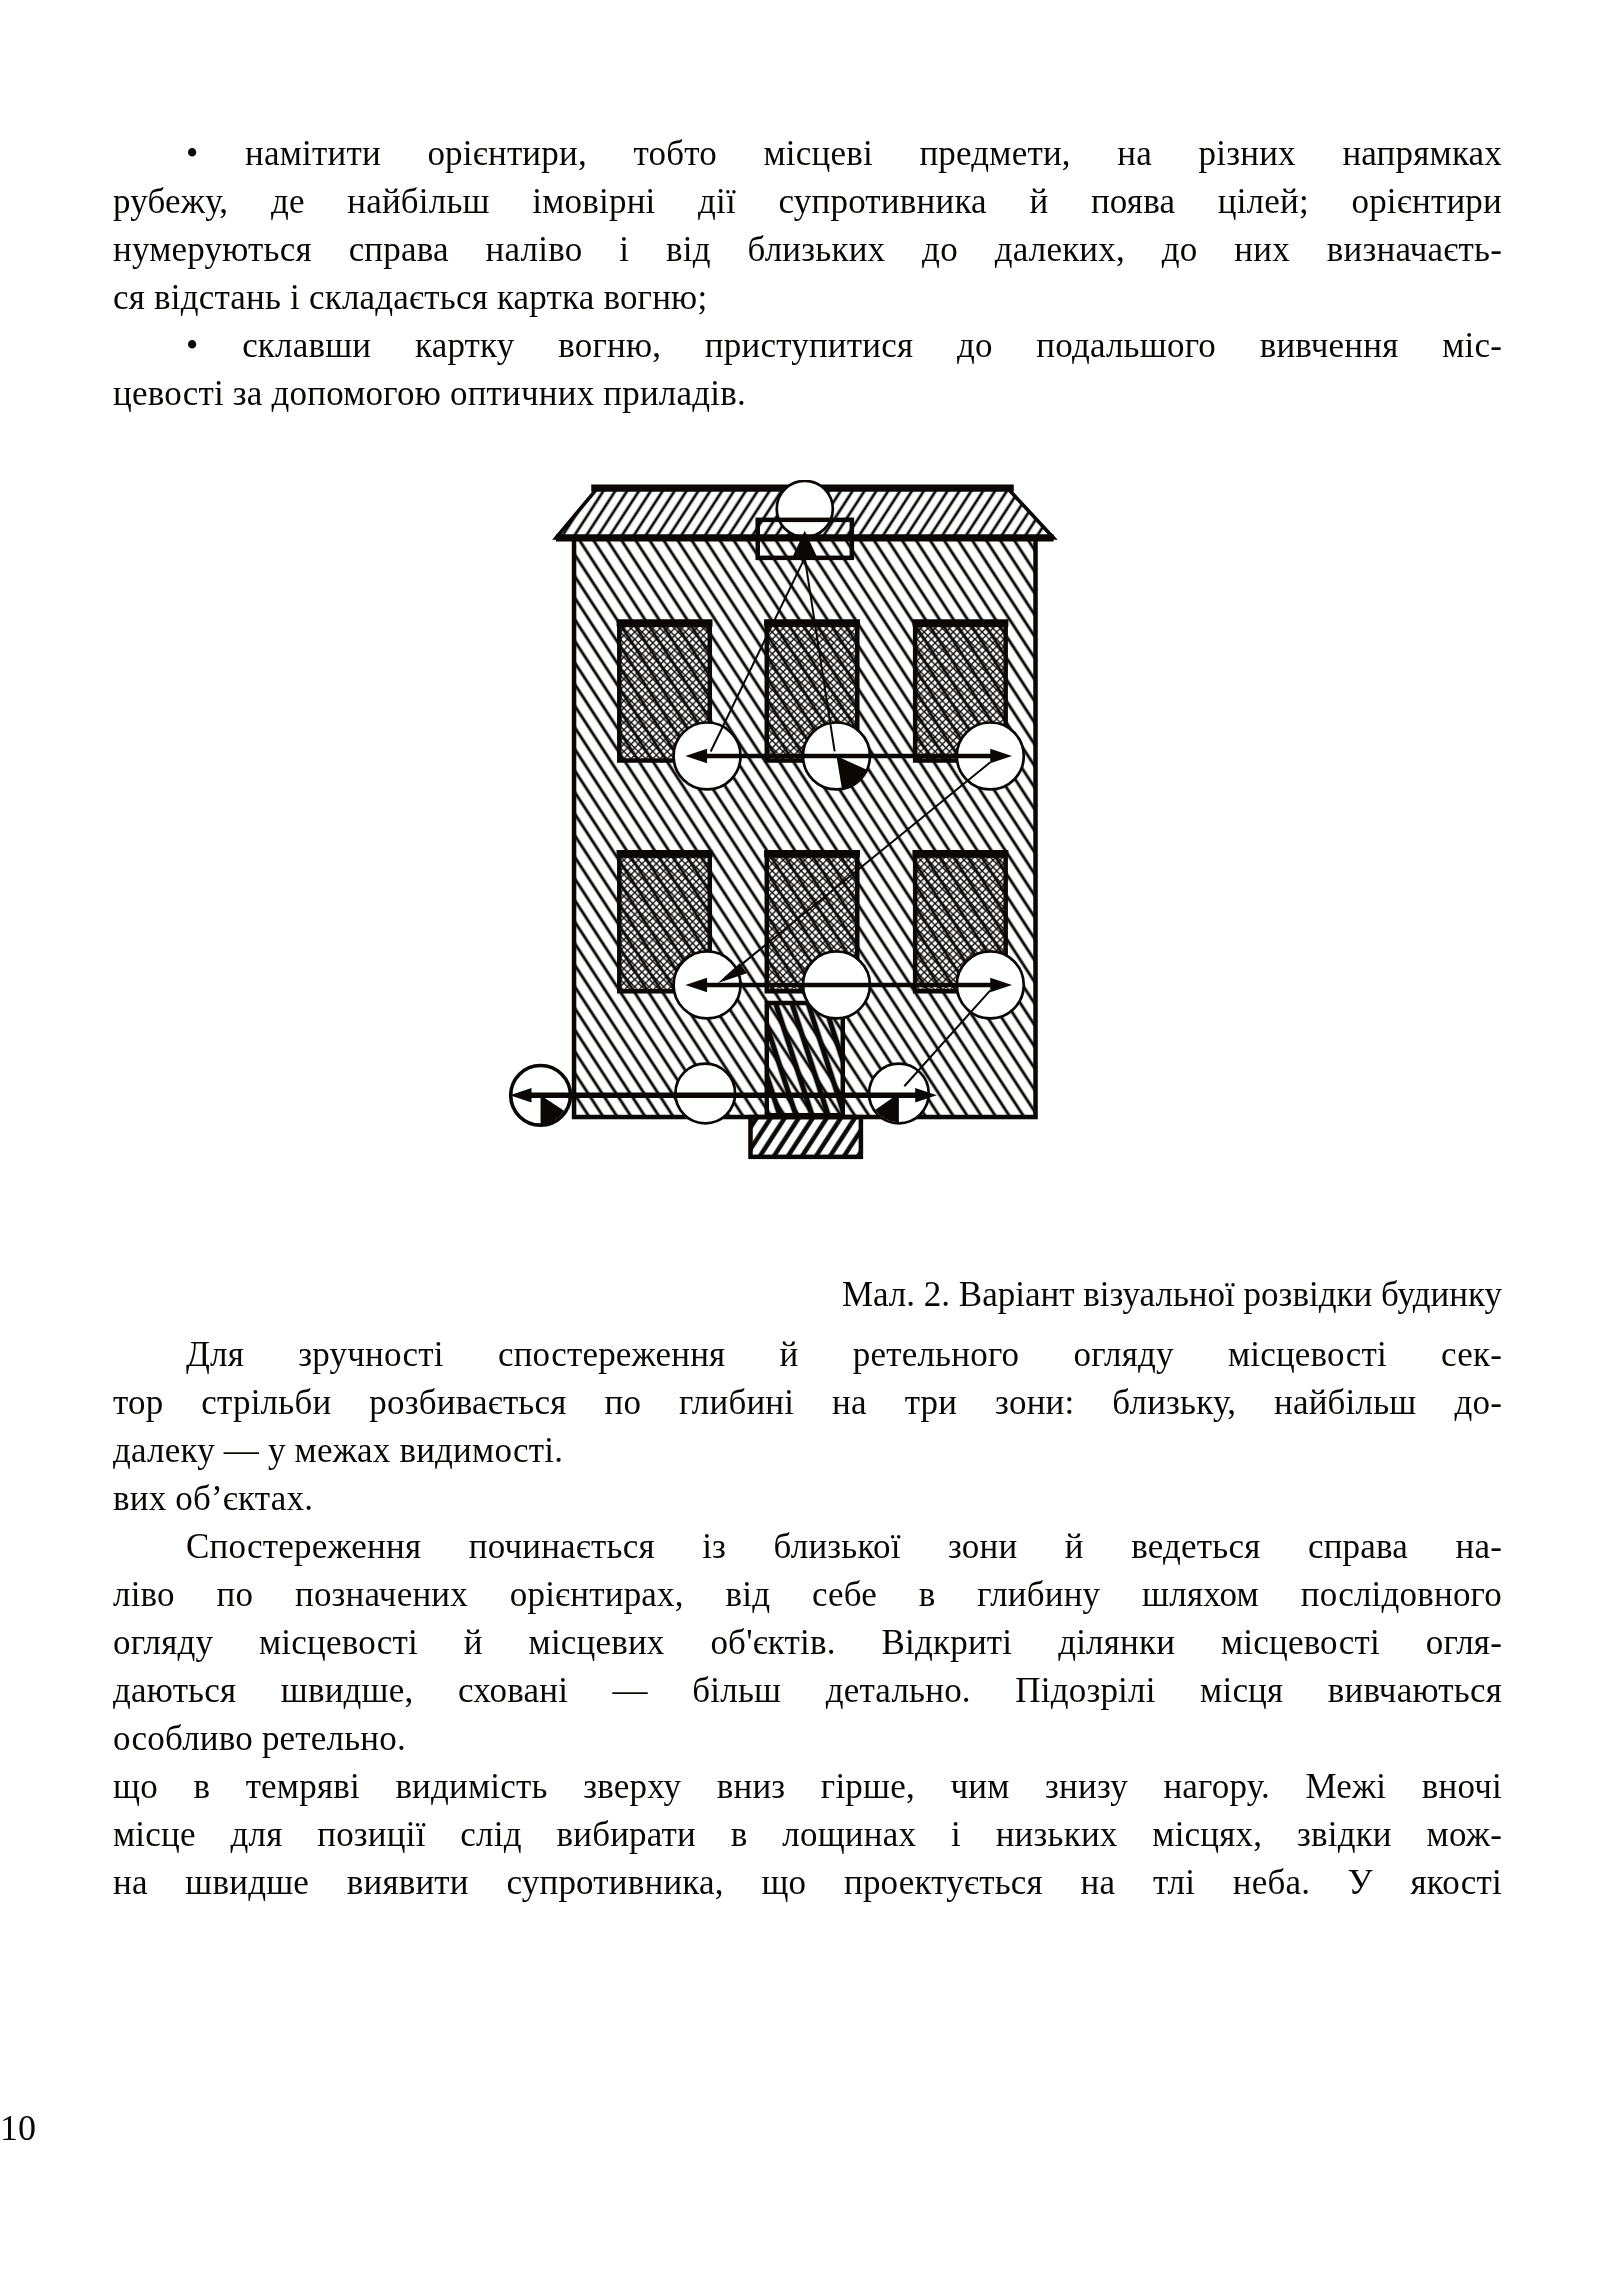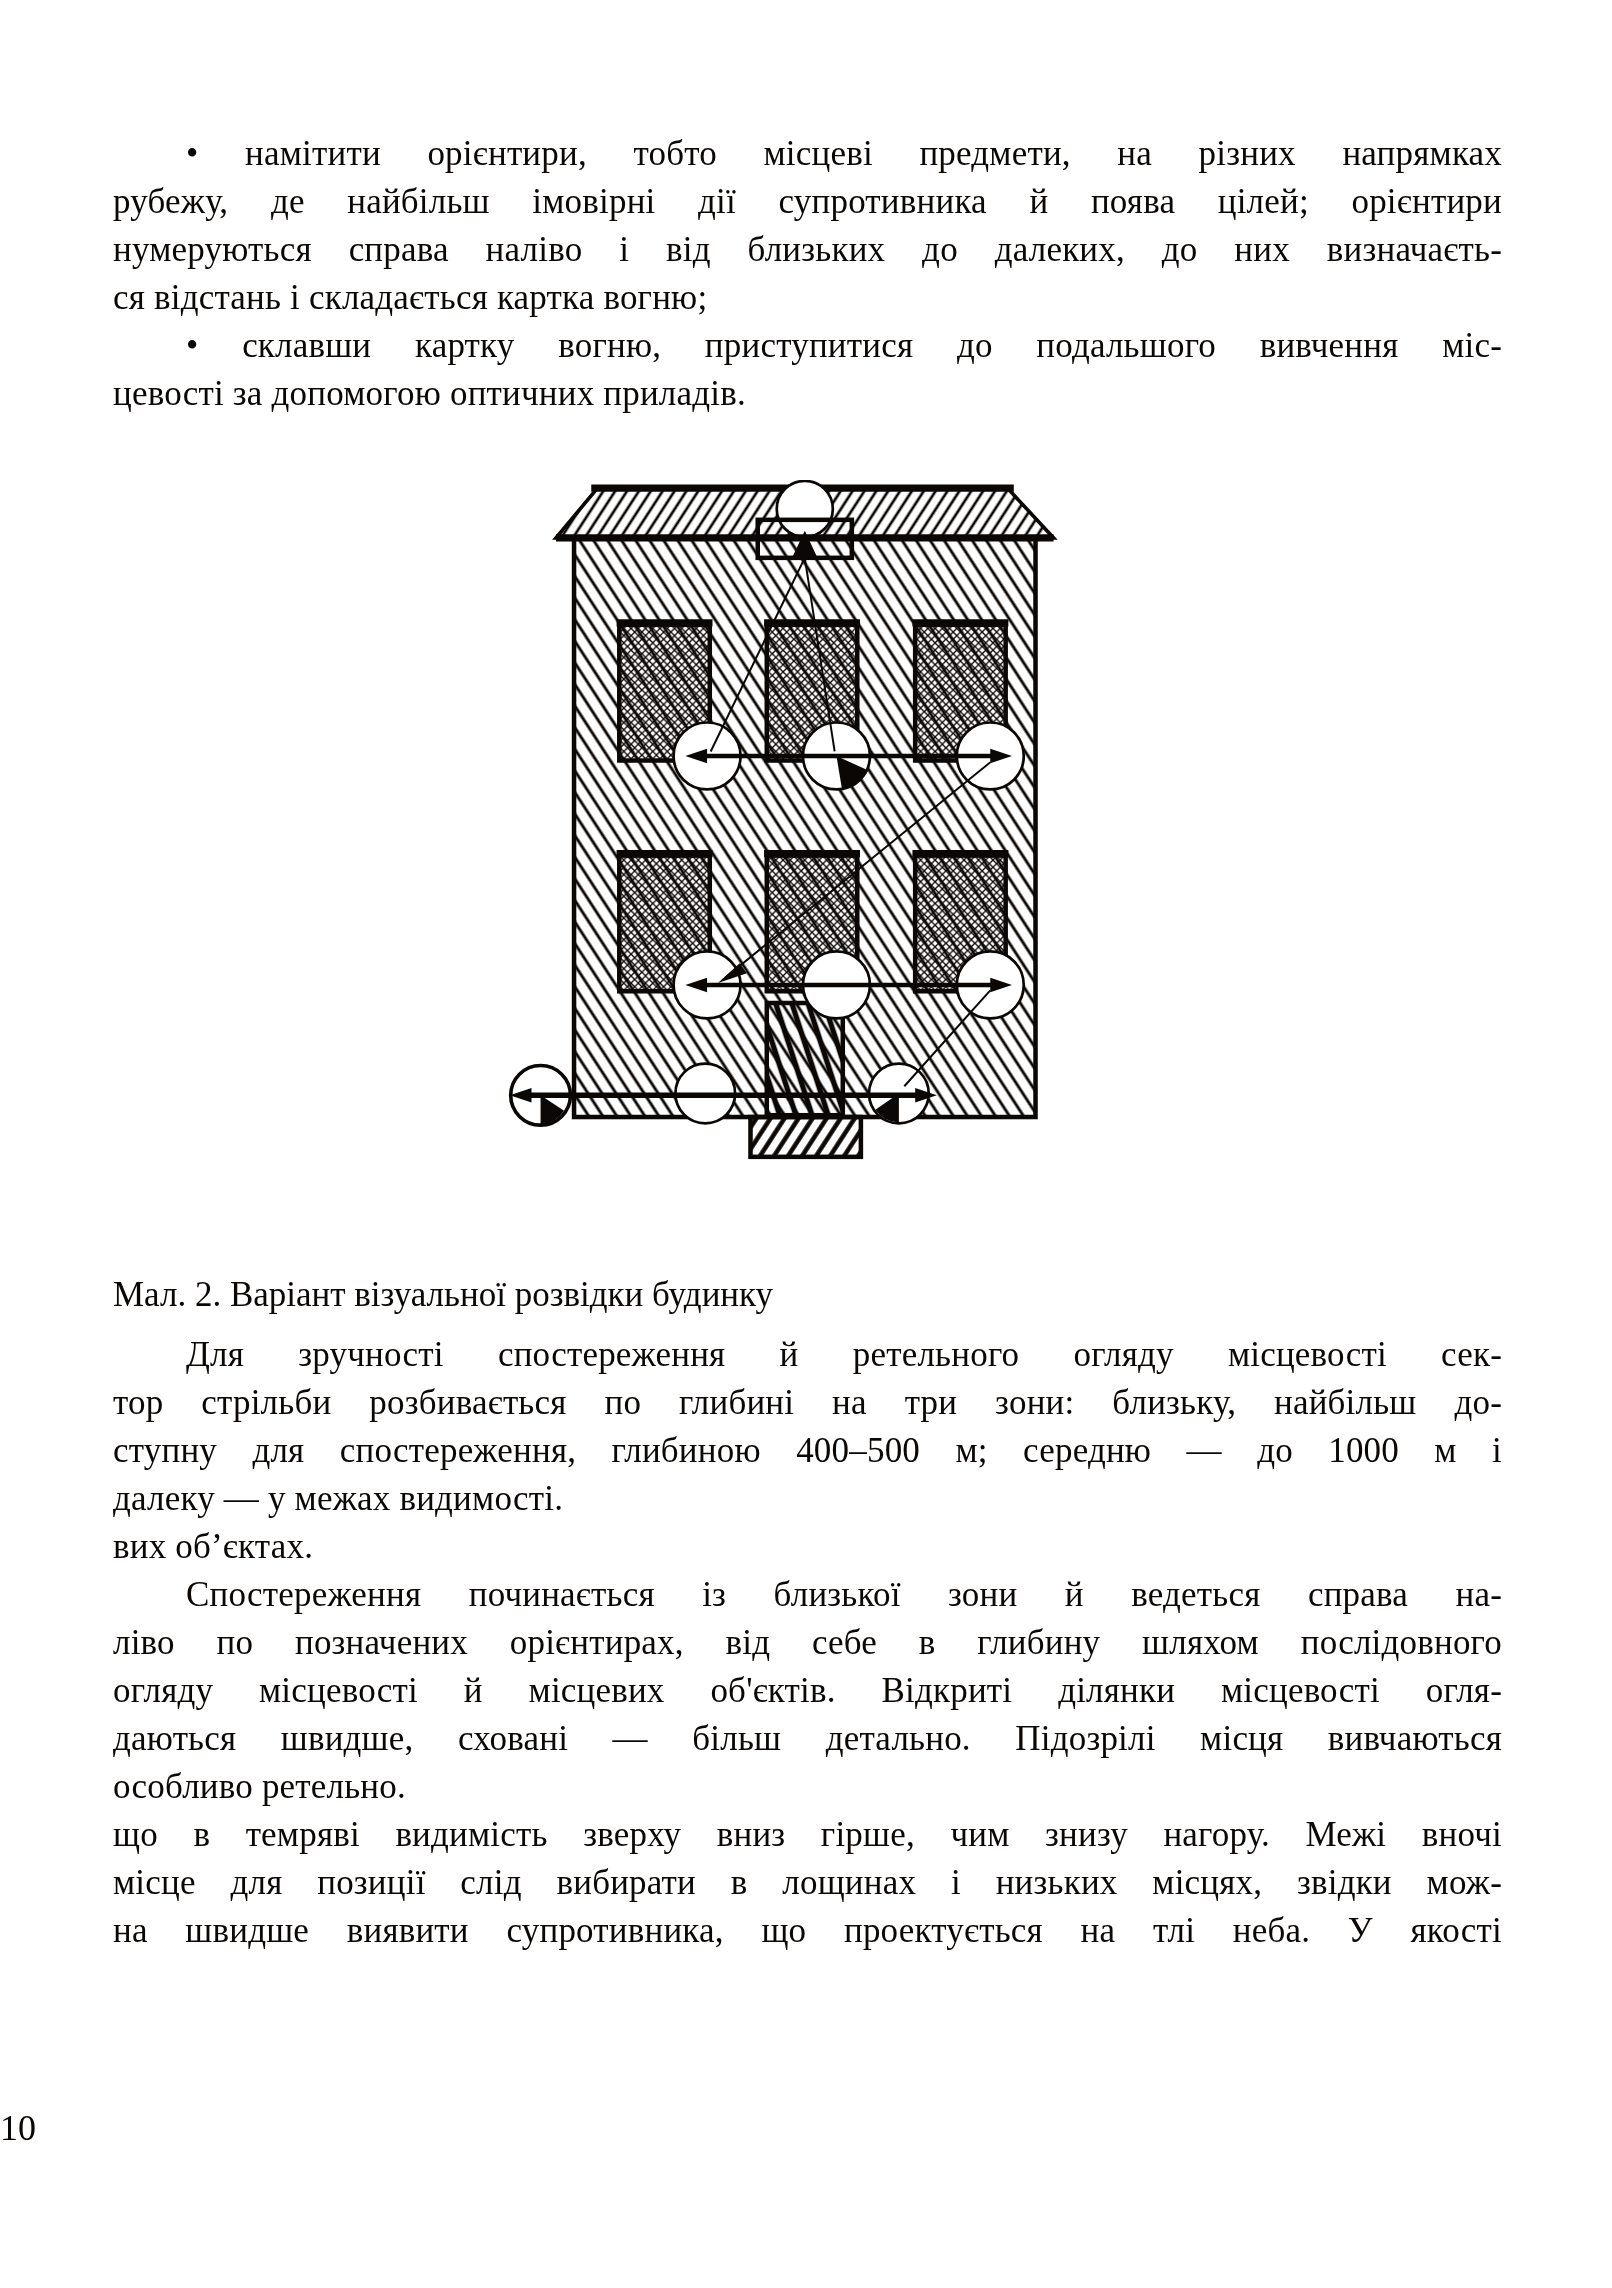--- a/index.html
+++ b/index.html
@@ -30,21 +30,21 @@
   .line.last{ text-align-last:left; }
   .line.indent{ text-indent:73px; }
   .b{ font-weight:bold; letter-spacing:-0.5px; }
   .figure-wrap{
     margin-top:62px;
     text-align:center;
   }
   .figure-caption{
     margin-top:49px;
     font-size:35px;
-    text-align:left;
+    text-align:right;
   }
   .body-block{ margin-top:16px; }
   .page-number{
     position:absolute;
     left:0;right:0;
     top:2107px;
     font-size:36px;
   }
 </style>
 </head>
@@ -169,21 +169,20 @@
         <rect x="240" y="704" width="122" height="44" fill="url(#hStep)" stroke="#0b0704" stroke-width="5"></rect>
       </svg>
     </div>
 
     <div class="figure-caption">Мал. 2. Варіант візуальної розвідки будинку</div>
 
     <div class="body-block">
       <div class="para">
         <div class="line indent">Для зручності спостереження й ретельного огляду місцевості сек-</div>
         <div class="line">тор стрільби розбивається по глибині на три зони: близьку, найбільш до-</div>
-        <div class="line">ступну для спостереження, глибиною 400–500 м; середню — до 1000 м і</div>
         <div class="line last">далеку — у межах видимості.</div>
       </div>
 
       <div class="para">
         <div class="line last">вих об’єктах.</div>
       </div>
 
       <div class="para">
         <div class="line indent">Спостереження починається із близької зони й ведеться справа на-</div>
         <div class="line">ліво по позначених орієнтирах, від себе в глибину шляхом послідовного</div>

